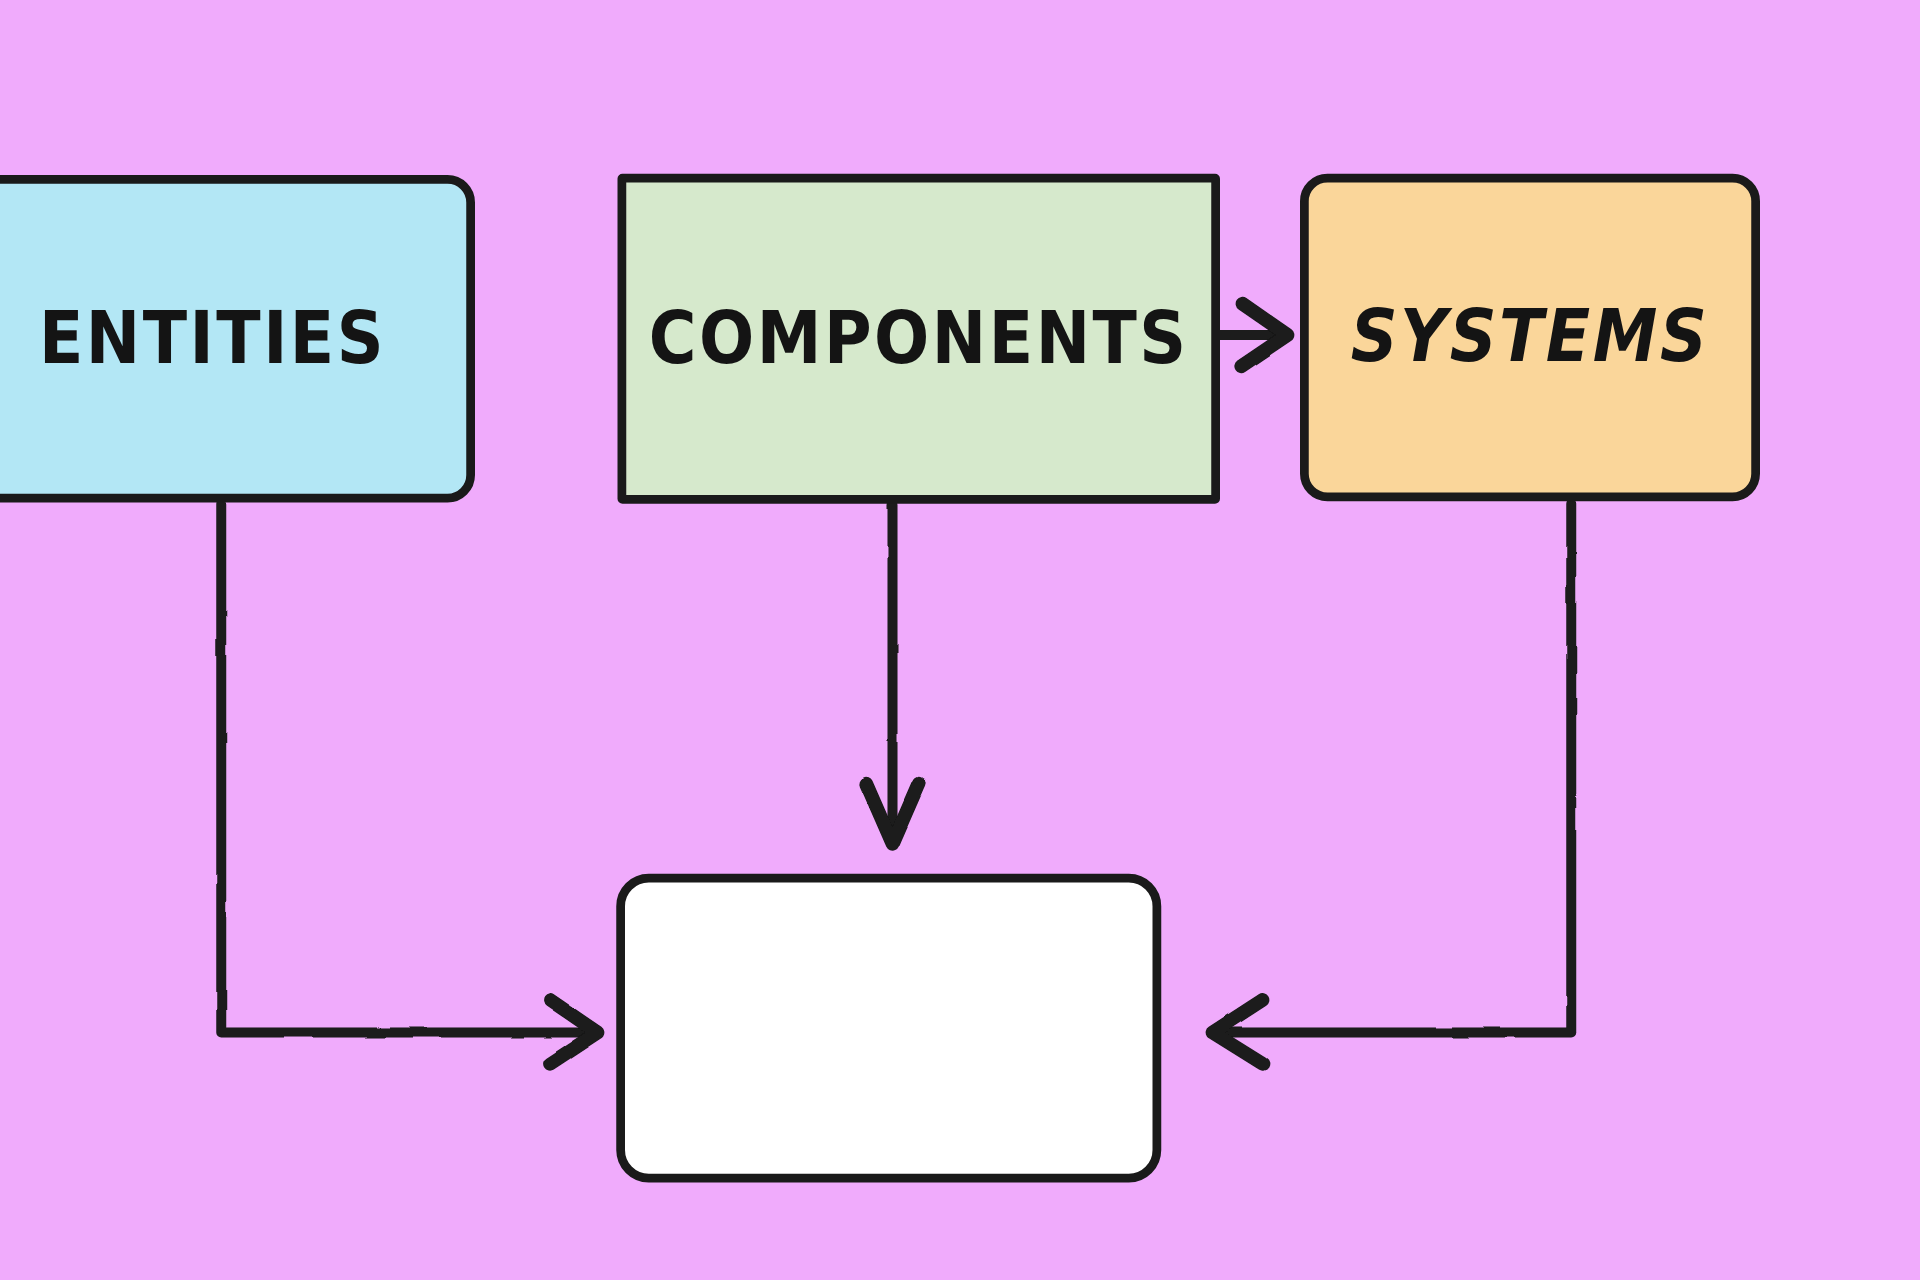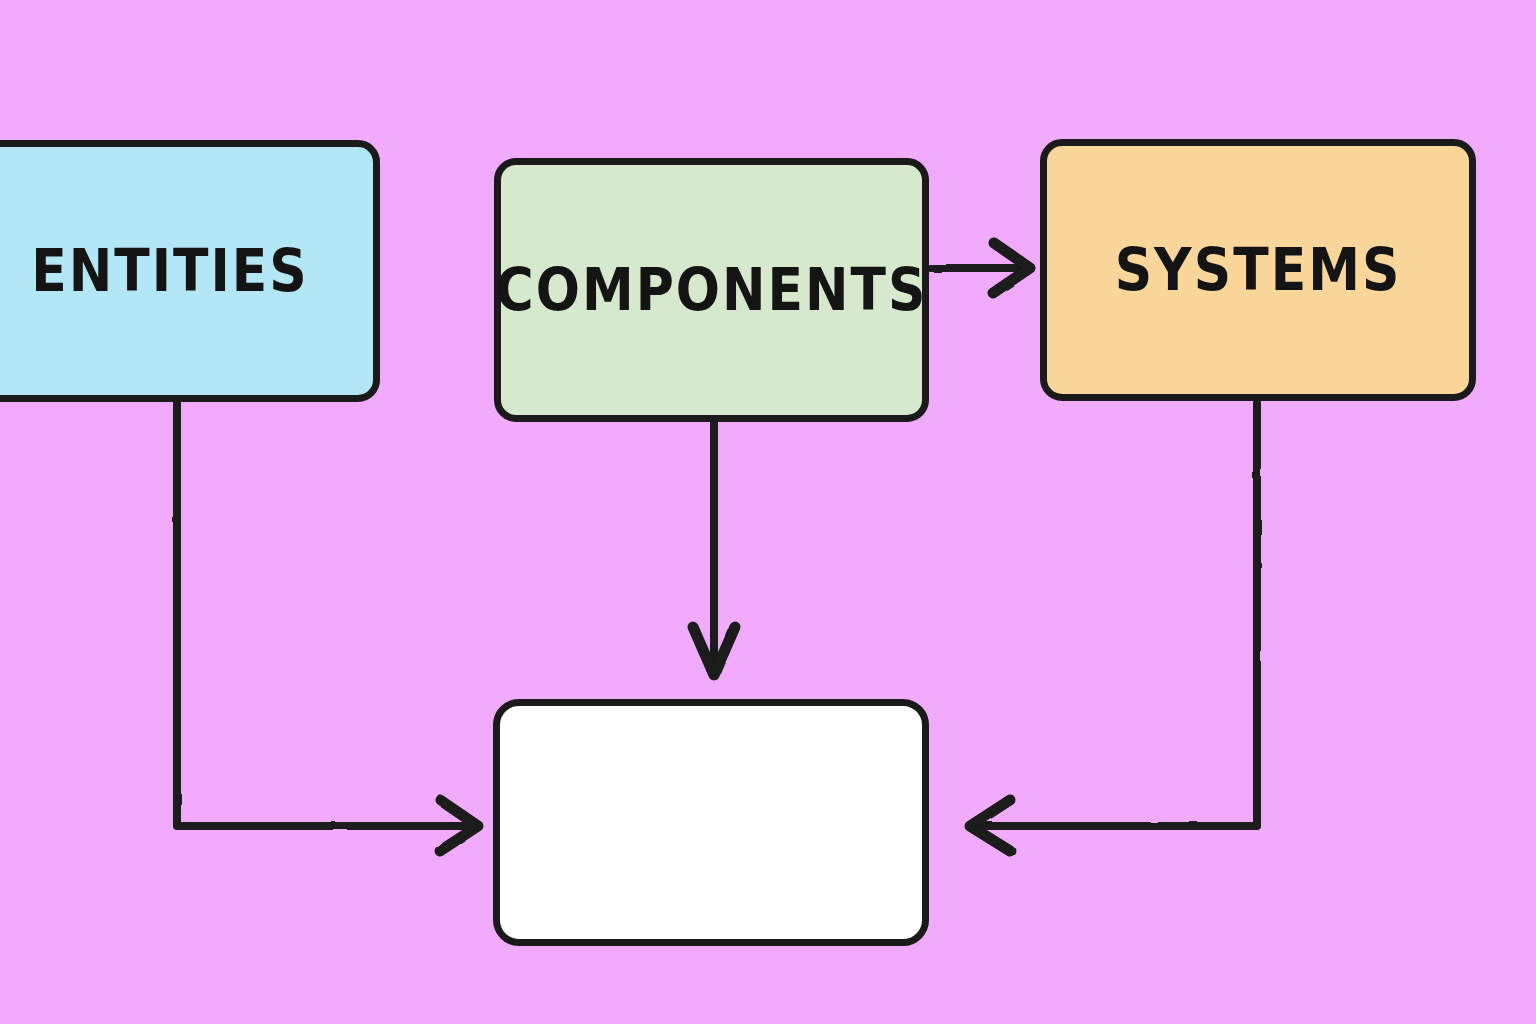--- a/index.html
+++ b/index.html
@@ -53,35 +53,35 @@
     top: 140px;
     width: 420px;
     height: 262px;
     background: #b3e7f5;
     border-width: 7px;
     border-radius: 22px;
   }
   #node-components {
     left: 494px;
     top: 139px;
-    width: 435px;
+    width: 482px;
     height: 264px;
     background: #d6e9cc;
     border-width: 7px;
-    border-radius: 22px;
-    margin-top: 19px;
+    border-radius: 4px;
   }
   #node-systems {
     left: 1040px;
     top: 139px;
-    width: 436px;
+    width: 368px;
     height: 262px;
     background: #fad69a;
     border-width: 7px;
     border-radius: 22px;
+    font-style: italic;
   }
   #node-empty {
     left: 493px;
     top: 699px;
     width: 436px;
     height: 247px;
     background: #ffffff;
     border-width: 7px;
     border-radius: 26px;
   }

